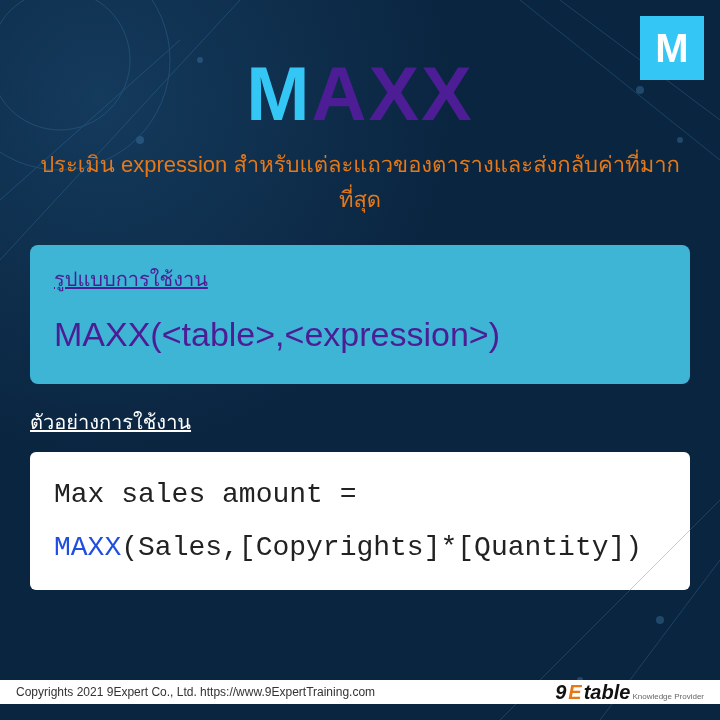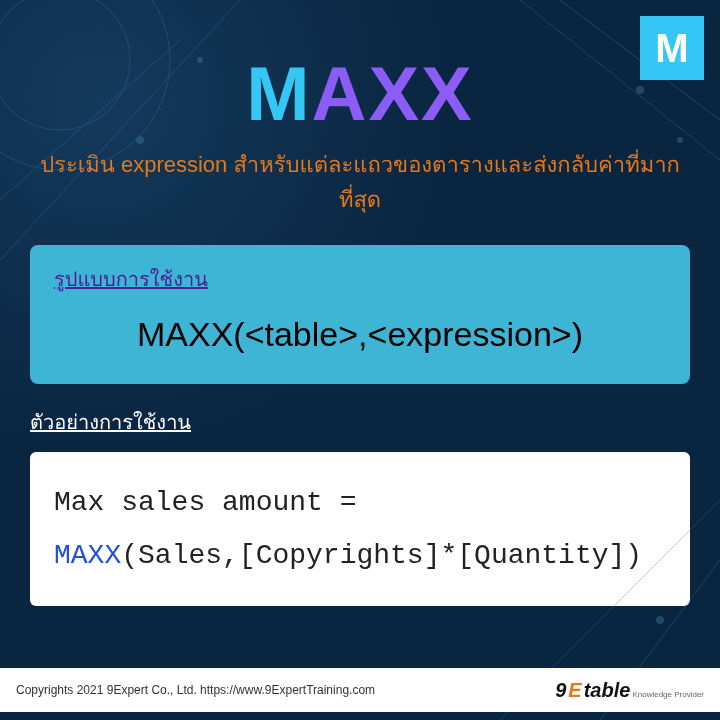--- a/index.html
+++ b/index.html
@@ -34,43 +34,43 @@
     justify-content: center;
   }
   .title {
     text-align: center;
     padding-top: 50px;
     font-size: 76px;
     font-weight: 700;
     letter-spacing: 2px;
   }
   .title .m { color: #34c6f4; }
-  .title .axx { color: #8b5cf6; }
+  .title .axx { color: #4c1d95; }
   .subtitle {
     text-align: center;
     color: #e67817;
     font-size: 22px;
     margin-top: 10px;
     padding: 0 28px;
   }
   .usage-box {
     margin: 28px 30px 0 30px;
     background: #3fb5d6;
     border-radius: 8px;
     padding: 18px 24px 30px 24px;
   }
   .usage-label {
     color: #4c1d95;
     font-size: 20px;
     text-decoration: underline;
   }
   .usage-syntax {
-    color: #000000;
+    color: #4c1d95;
     font-size: 34px;
-    text-align: center;
+    text-align: left;
     margin-top: 20px;
     font-weight: 400;
   }
   .example-row {
     margin: 22px 30px 0 30px;
     display: flex;
     align-items: baseline;
     gap: 18px;
   }
   .example-label {
@@ -79,35 +79,35 @@
     text-decoration: underline;
   }
   .example-desc {
     color: #e67817;
     font-size: 24px;
   }
   .code-box {
     margin: 14px 30px 0 30px;
     background: #fff;
     border-radius: 6px;
-    padding: 24px 24px;
+    padding: 16px 24px;
     font-family: "Consolas", "Courier New", monospace;
     font-size: 28px;
     line-height: 1.9;
     color: #222;
   }
   .code-box .fn { color: #1f4fe0; }
   .code-box .comment { color: #1a9e1a; }
   .footer {
     position: absolute;
-    bottom: 8px;
+    bottom: 16px;
     left: 0;
     right: 0;
     background: #fff;
-    height: 44px;
+    height: 24px;
     display: flex;
     align-items: center;
     justify-content: space-between;
     padding: 4px 16px;
     font-size: 12px;
     color: #333;
   }
   .footer .brand {
     display: flex;
     align-items: baseline;

